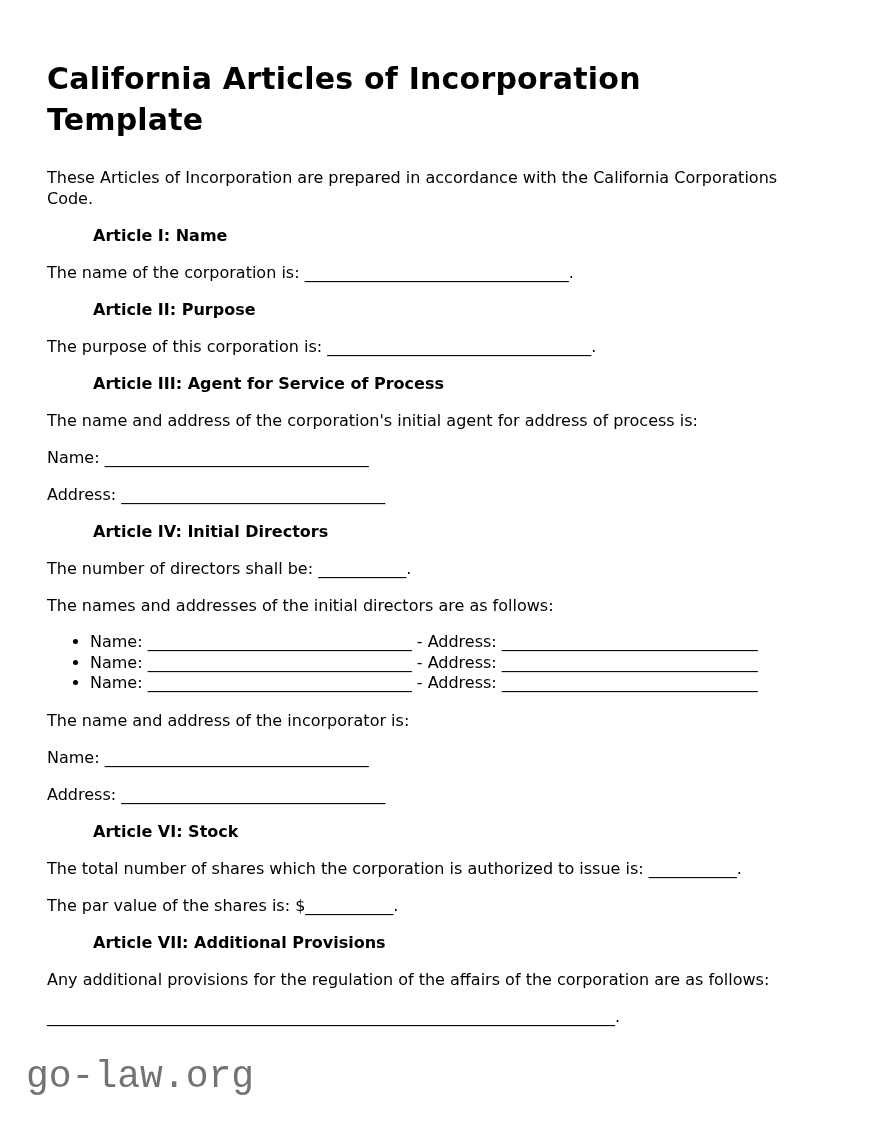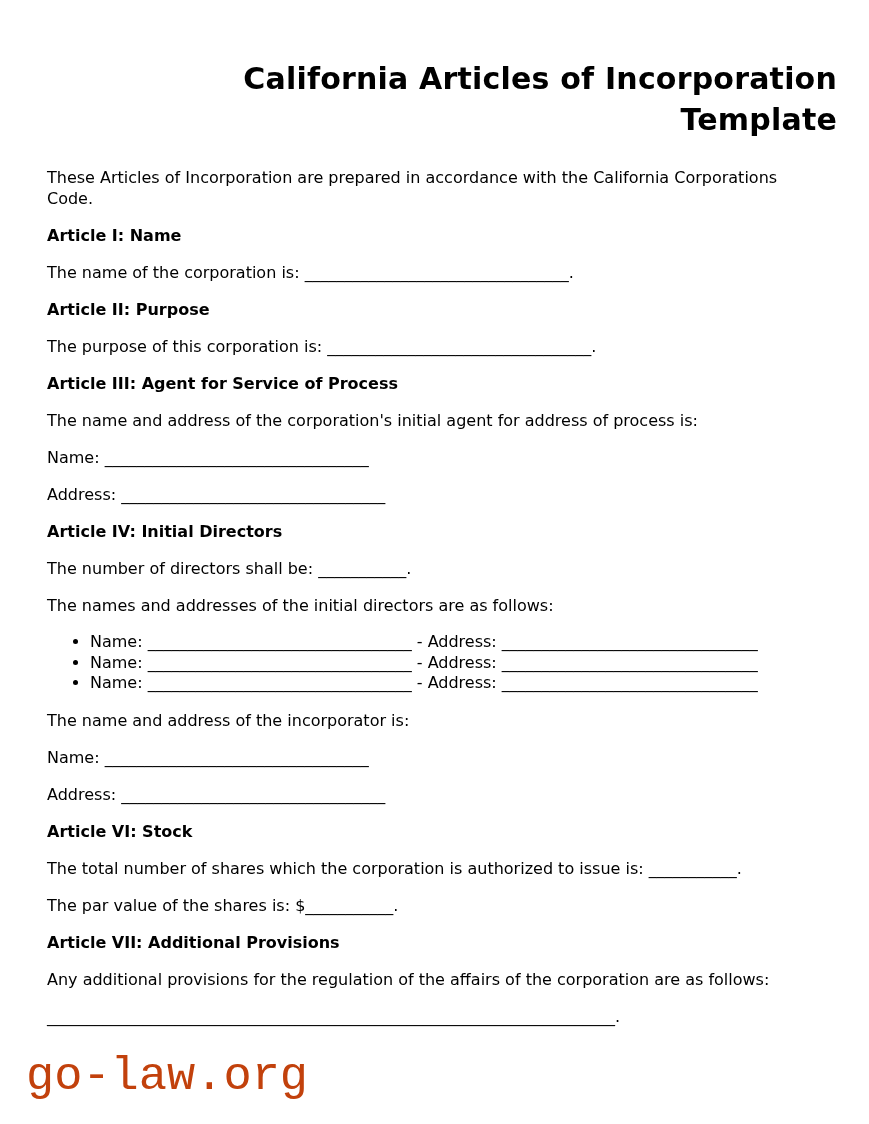--- a/index.html
+++ b/index.html
@@ -19,53 +19,54 @@
     font-size: 16px;
     overflow: hidden;
   }
   h1.doc-title {
     margin: 0 0 27px 0;
     font-size: 30px;
     line-height: 41px;
     font-weight: bold;
     letter-spacing: 0.2px;
   }
-  .title-line { display: block; text-align: right; }
+  .title-line { display: block; }
   p.line, h2.article-heading {
     margin: 16px 0;
     font-size: 16px;
     line-height: 21px;
     white-space: nowrap;
   }
   p.intro {
     max-width: 742px;
     white-space: normal;
   }
   h2.article-heading {
     font-weight: bold;
+    margin-left: 46px;
   }
   ul.directors {
     margin: 16px 0;
     padding-left: 43px;
     list-style: disc;
   }
   ul.directors li {
     font-size: 16px;
     line-height: 20.5px;
     white-space: nowrap;
   }
   .fill-line { letter-spacing: 0; }
   .watermark {
     position: absolute;
     left: 26px;
     top: 1056px;
     font-family: "Liberation Mono", "DejaVu Sans Mono", monospace;
-    font-size: 47px;
+    font-size: 38px;
     line-height: 42px;
-    color: #c2410c;
+    color: #737373;
     white-space: nowrap;
   }
 </style>
 </head>
 <body>
 
 <div class="page">
 
   <h1 class="doc-title">
     <span class="title-line">California Articles of Incorporation</span>

